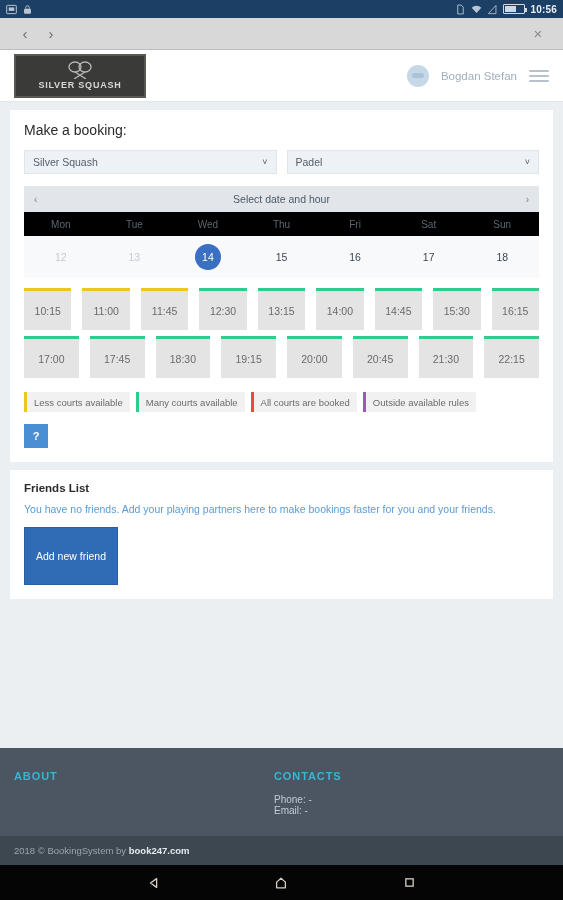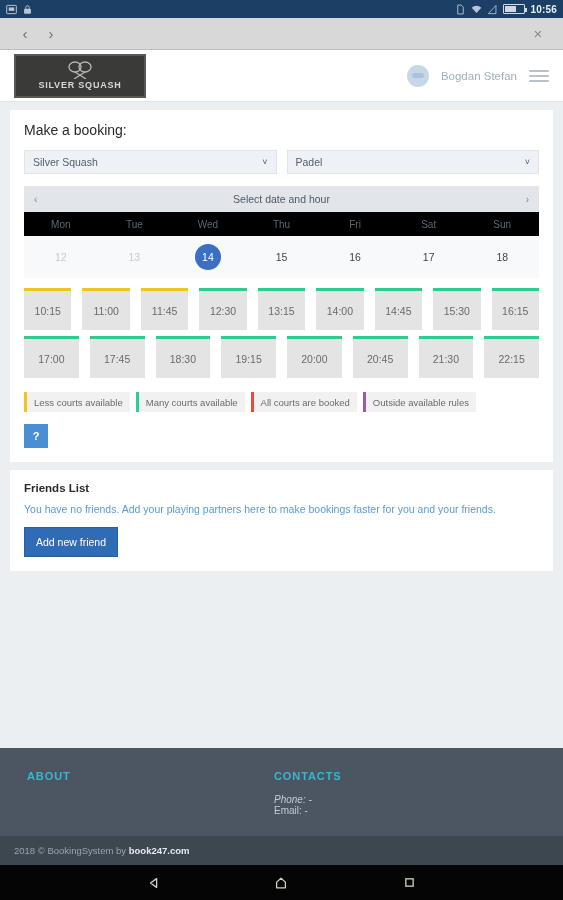--- a/index.html
+++ b/index.html
@@ -119,32 +119,32 @@
   .help-btn {
     margin-top:12px; width:24px; height:24px; background:#4a8fd4; color:#fff;
     display:flex; align-items:center; justify-content:center; font-size:11px; font-weight:bold;
   }
 
   
   .friends-title { font-size:11.5px; font-weight:bold; color:#2a2a2a; }
   .friends-text { font-size:10.5px; color:#5b9bd5; margin-top:9px; }
   .add-friend {
     margin-top:12px; background:#2f6cb5; color:#fff; border:1px solid #2a5e9e;
-    font-size:10.5px; padding:8px 11px; display:inline-block;
+    font-size:10.5px; padding:22px 11px; display:inline-block;
   }
 
   .spacer { flex:1 1 auto; }
 
   
-  .footer { background:#4b5662; padding:22px 14px 20px 27px; display:flex; }
+  .footer { background:#4b5662; padding:22px 14px 20px 14px; display:flex; }
   .footer-col { flex:1; }
   .footer-col.contacts { flex: 0 0 275px; }
   .footer-h { color:#35b7d3; font-size:11px; font-weight:bold; letter-spacing:.9px; }
   .footer-line { color:#c3cad2; font-size:10px; margin-top:0; }
-  .footer-line.first { margin-top:12px;font-style:italic; }
+  .footer-line.first { margin-top:12px; }
   .copyright {
     background:#3d4750; padding:9px 14px; font-size:9.5px; color:#9aa4ae;
   }
   .copyright b { color:#e4e9ee; }
 
   
   .navbar {
     height: 35px; flex: 0 0 35px; background:#050505;
     display:flex; align-items:center; justify-content:space-around; padding: 0 90px;
   }

